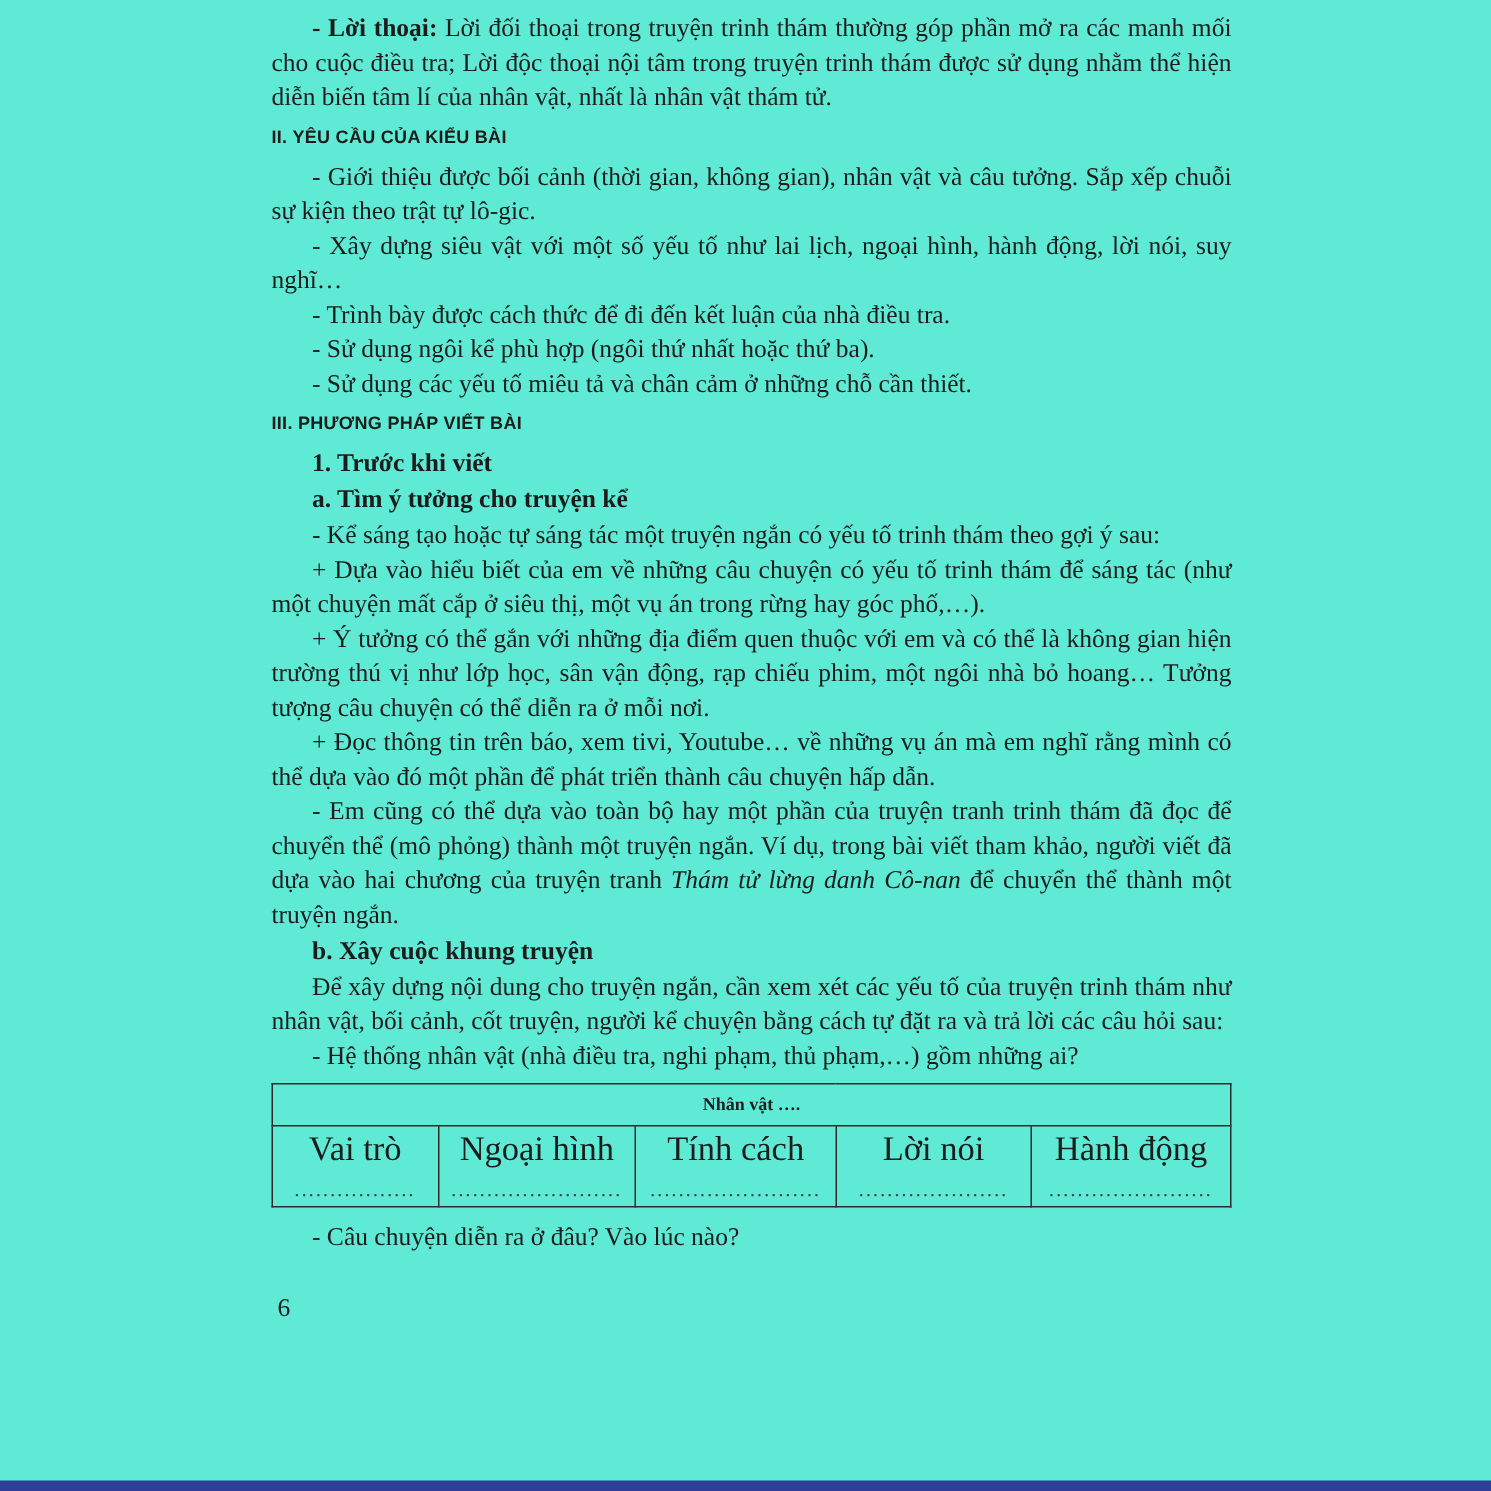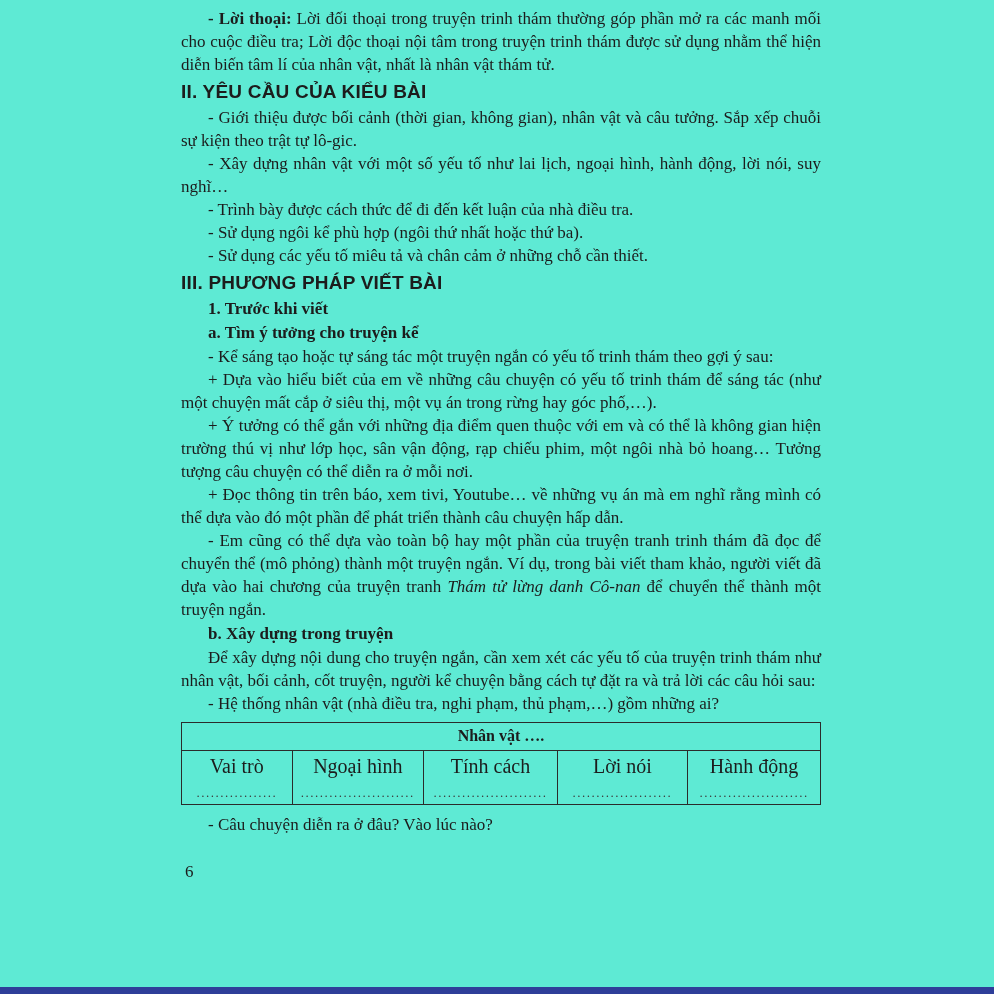--- a/index.html
+++ b/index.html
@@ -19,21 +19,21 @@
   }
   .para {
     margin: 0;
     text-align: justify;
     text-indent: 27px;
     font-size: 17px;
     line-height: 23px;
   }
   .sec-heading {
     font-family: "Liberation Sans", sans-serif;
-    font-size: 19px;
+    font-size: 12px;
     font-weight: 700;
     line-height: 23px;
     margin: 4px 0 3px 0;
     letter-spacing: 0.2px;
   }
   .sub-heading {
     font-size: 17px;
     font-weight: 700;
     line-height: 23px;
     margin: 1px 0;
@@ -44,26 +44,26 @@
 
   .char-table {
     width: 100%;
     border-collapse: collapse;
     margin-top: 7px;
   }
   .char-table td { border: 1.4px solid #2b2b2b; }
   .caption-cell {
     font-weight: 700;
     text-align: center;
-    font-size: 16px;
+    font-size: 12px;
     line-height: 22px;
     padding: 2px 0 3px 0;
   }
   .th-cell { vertical-align: top; padding: 4px 4px 3px 4px; }
-  .th-label { text-align: center; font-size: 20px; line-height: 22px; }
+  .th-label { text-align: center; font-size: 23px; line-height: 22px; }
   .th-dots {
     text-align: center;
     font-size: 13px;
     letter-spacing: 1.5px;
     color: #3c3c3c;
     margin-top: 8px;
     white-space: nowrap;
     overflow: hidden;
   }
   .after-table { margin-top: 8px; }
@@ -84,38 +84,38 @@
 <body>
 
 <div class="page">
   <div class="content">
 
     <p class="para"><span class="lead-bold">- Lời thoại:</span><span> Lời đối thoại trong truyện trinh thám thường góp phần mở ra các manh mối cho cuộc điều tra; Lời độc thoại nội tâm trong truyện trinh thám được sử dụng nhằm thể hiện diễn biến tâm lí của nhân vật, nhất là nhân vật thám tử.</span></p>
 
     <div class="sec-heading">II. YÊU CẦU CỦA KIỂU BÀI</div>
 
     <p class="para">- Giới thiệu được bối cảnh (thời gian, không gian), nhân vật và câu tưởng. Sắp xếp chuỗi sự kiện theo trật tự lô-gic.</p>
-    <p class="para">- Xây dựng nhân vật với một số yếu tố như lai lịch, ngoại hình, hành động, lời nói, suy nghĩ…</p>
+    <p class="para">- Xây dựng siêu vật với một số yếu tố như lai lịch, ngoại hình, hành động, lời nói, suy nghĩ…</p>
     <p class="para">- Trình bày được cách thức để đi đến kết luận của nhà điều tra.</p>
     <p class="para">- Sử dụng ngôi kể phù hợp (ngôi thứ nhất hoặc thứ ba).</p>
     <p class="para">- Sử dụng các yếu tố miêu tả và chân cảm ở những chỗ cần thiết.</p>
 
     <div class="sec-heading">III. PHƯƠNG PHÁP VIẾT BÀI</div>
 
     <div class="sub-heading">1. Trước khi viết</div>
     <div class="sub-heading">a. Tìm ý tưởng cho truyện kể</div>
 
     <p class="para">- Kể sáng tạo hoặc tự sáng tác một truyện ngắn có yếu tố trinh thám theo gợi ý sau:</p>
     <p class="para">+ Dựa vào hiểu biết của em về những câu chuyện có yếu tố trinh thám để sáng tác (như một chuyện mất cắp ở siêu thị, một vụ án trong rừng hay góc phố,…).</p>
     <p class="para">+ Ý tưởng có thể gắn với những địa điểm quen thuộc với em và có thể là không gian hiện trường thú vị như lớp học, sân vận động, rạp chiếu phim, một ngôi nhà bỏ hoang… Tưởng tượng câu chuyện có thể diễn ra ở mỗi nơi.</p>
     <p class="para">+ Đọc thông tin trên báo, xem tivi, Youtube… về những vụ án mà em nghĩ rằng mình có thể dựa vào đó một phần để phát triển thành câu chuyện hấp dẫn.</p>
 
     <p class="para"><span>- Em cũng có thể dựa vào toàn bộ hay một phần của truyện tranh trinh thám đã đọc để chuyển thể (mô phỏng) thành một truyện ngắn. Ví dụ, trong bài viết tham khảo, người viết đã dựa vào hai chương của truyện tranh </span><span class="italic">Thám tử lừng danh Cô-nan</span><span> để chuyển thể thành một truyện ngắn.</span></p>
 
-    <div class="sub-heading">b. Xây dựng trong truyện</div>
+    <div class="sub-heading">b. Xây cuộc khung truyện</div>
 
     <p class="para">Để xây dựng nội dung cho truyện ngắn, cần xem xét các yếu tố của truyện trinh thám như nhân vật, bối cảnh, cốt truyện, người kể chuyện bằng cách tự đặt ra và trả lời các câu hỏi sau:</p>
     <p class="para">- Hệ thống nhân vật (nhà điều tra, nghi phạm, thủ phạm,…) gồm những ai?</p>
 
     <table class="char-table">
       <colgroup>
         <col style="width:17.3%">
           <col style="width:20.6%">
           <col style="width:20.9%">
           <col style="width:20.4%">

